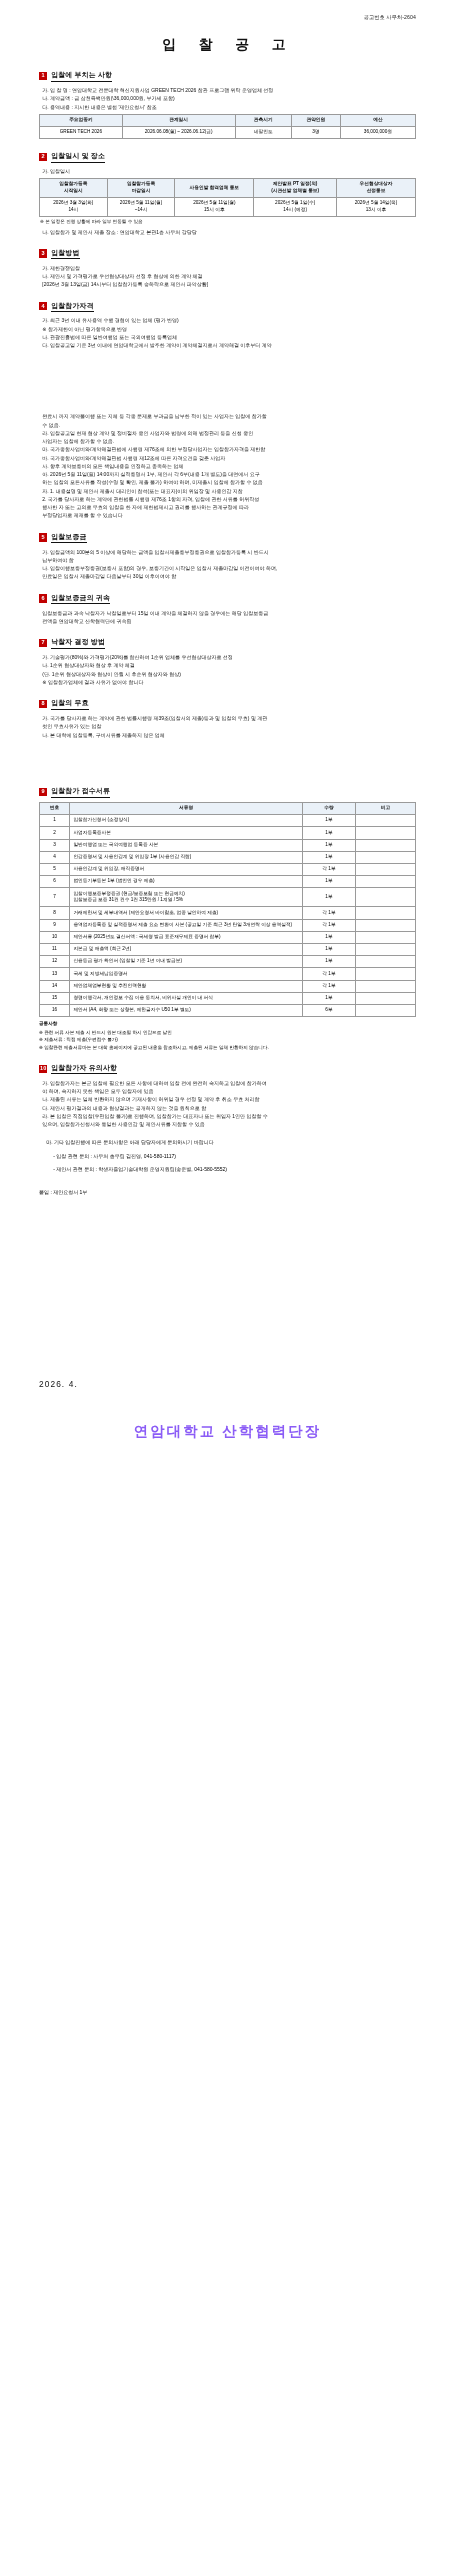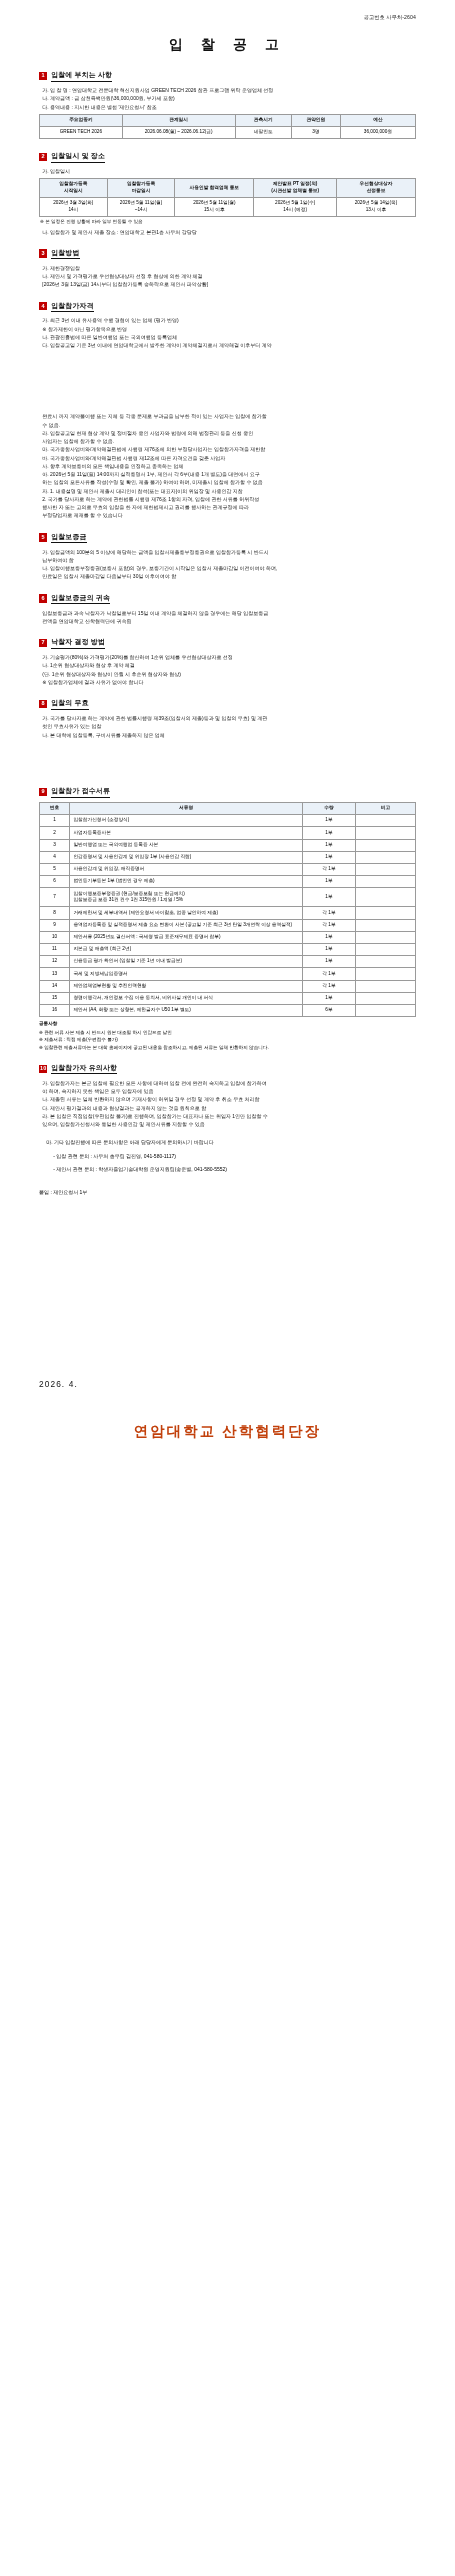--- a/index.html
+++ b/index.html
@@ -24,20 +24,21 @@
     letter-spacing:0.1px;
     margin-bottom:14.3px;
   }
   .doc-title{
     text-align:center;
     font-size:13.8px;
     letter-spacing:7.2px;
     font-weight:bold;
     margin:5.5px 0 16.5px 0;
     color:#111;
+    font-family:Liberation Mono, monospace;
   }
   
   .sec{
     display:flex;
     align-items:center;
     gap:3.9px;
     margin:12px 0 4.4px 0;
   }
   .sec .num{
     width:8.3px;height:8.3px;
@@ -110,21 +111,21 @@
     letter-spacing:1.1px;
     margin-top:66px;
     color:#111;
   }
   .org-line{
     text-align:center;
     font-size:14.3px;
     font-weight:bold;
     letter-spacing:2.2px;
     margin-top:33px;
-    color:#c2410c;
+    color:#8b5cf6;
   }
   .spacer-lg{height:116px;}
   .spacer-md{height:33px;}
   .small{font-size:4.7px;}
 </style>
 </head>
 <body>
 
 <div class="page">
 

